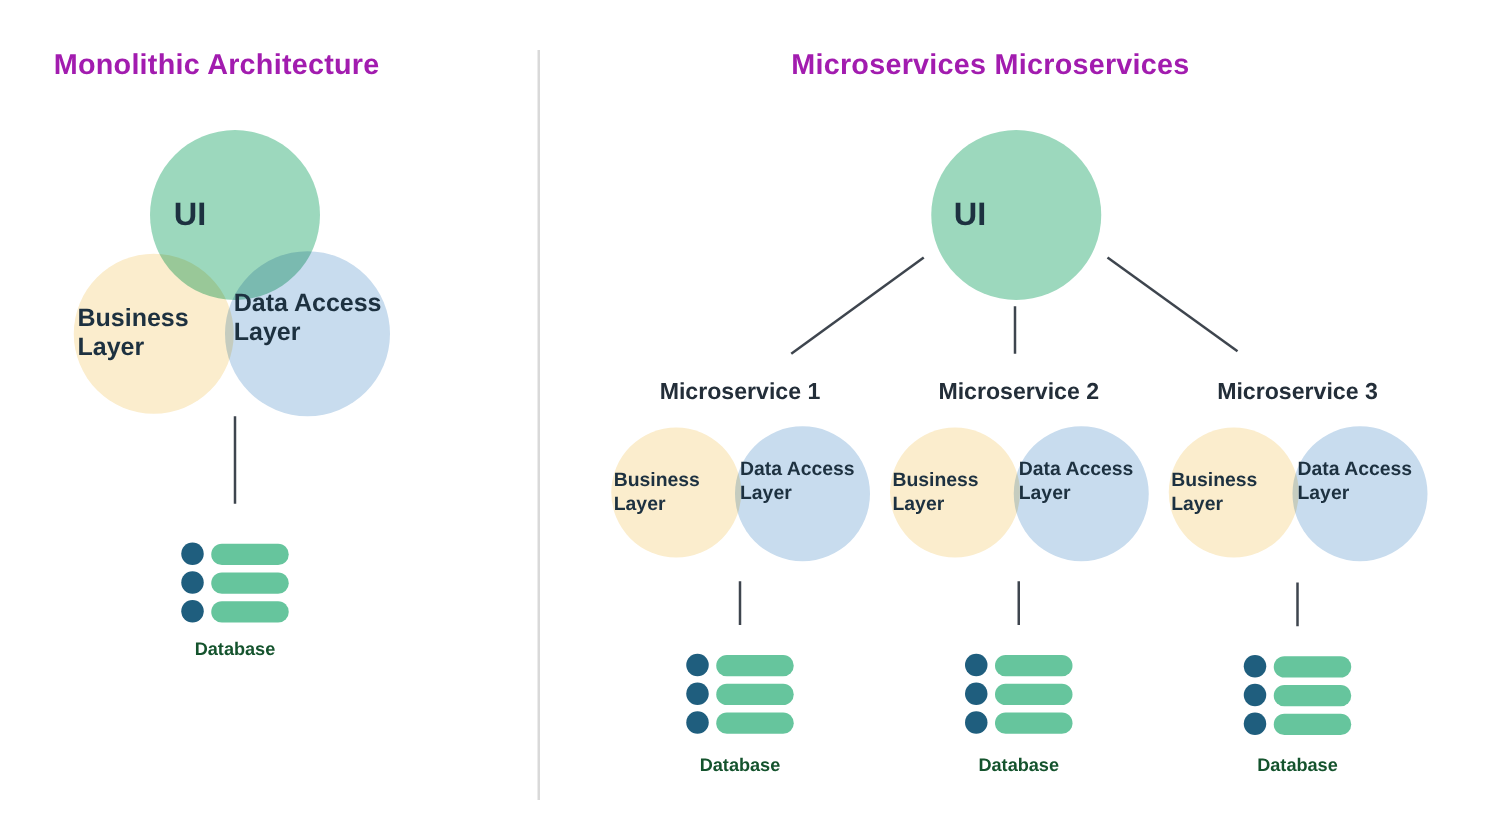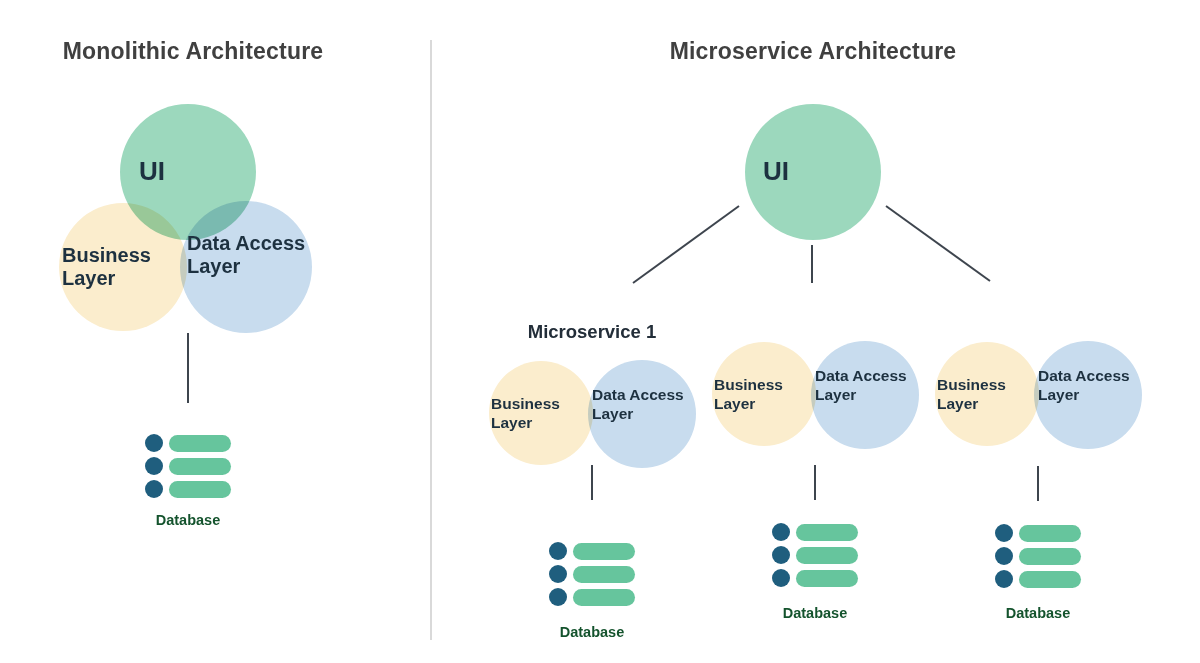--- a/index.html
+++ b/index.html
@@ -1,22 +1,22 @@
 <!DOCTYPE html>
 <html><head>
 <meta charset="utf-8">
 <style>
   html,body{margin:0;padding:0;background:#ffffff;}
   #canvas{
     position:relative;width:1200px;height:663px;background:#ffffff;overflow:hidden;
     font-family:"Liberation Sans","DejaVu Sans",sans-serif;
   }
   .title{
-    position:absolute;top:38px;font-size:23px;font-weight:700;color:#404040;
-    text-align:center;letter-spacing:.2px;
+    position:absolute;top:38px;font-size:23px;font-weight:700;color:#a21caf;
+    text-align:left;letter-spacing:.2px;
   }
   .circle{position:absolute;border-radius:50%;mix-blend-mode:multiply;}
   .c-green{background:#9cd8bd;}
   .c-yellow{background:#fbedcd;}
   .c-blue{background:#c8dcee;}
   .circle-label{
     position:absolute;color:#1d3140;z-index:5;
   }
   .ui-label{font-size:26px;font-weight:700;width:100px;}
   .venn-label{font-size:20px;font-weight:600;line-height:23px;width:120px;}
@@ -75,26 +75,26 @@
       </div>
       <div class="db-row">
         <span class="db-dot"></span>
         <span class="db-bar"></span>
       </div>
     </div>
     <div class="db-label" style="left:128px;top:512px;width:120px;">Database</div>
   </div>
 
   <div>
-    <div class="title" style="left:633px;width:360px;">Microservice Architecture</div>
+    <div class="title" style="left:633px;width:360px;">Microservices Microservices</div>
 
     <div class="circle c-green" style="left:745px;top:104px;width:136px;height:136px;"></div>
     <div class="circle-label ui-label" style="left:763px;top:156px;">UI</div>
 
-    <div class="ms-group" style="left:477px;margin-top:19px;">
+    <div class="ms-group" style="left:477px;">
       <div class="ms-title">Microservice 1</div>
       <div class="circle c-yellow" style="left:12px;top:47px;width:104px;height:104px;"></div>
       <div class="circle c-blue" style="left:111px;top:46px;width:108px;height:108px;"></div>
       <div class="circle-label ms-inner-label" style="left:14px;top:80px;">Business Layer</div>
       <div class="circle-label ms-inner-label" style="left:115px;top:71px;">Data Access Layer</div>
       <div class="db-icon" style="left:72px;top:228px;">
         <div class="db-row">
           <span class="db-dot"></span>
           <span class="db-bar"></span>
         </div>
@@ -104,20 +104,21 @@
         </div>
         <div class="db-row">
           <span class="db-dot"></span>
           <span class="db-bar"></span>
         </div>
       </div>
       <div class="db-label" style="left:55px;top:310px;width:120px;">Database</div>
     </div>
 
     <div class="ms-group" style="left:700px;">
+      <div class="ms-title">Microservice 2</div>
       <div class="circle c-yellow" style="left:12px;top:47px;width:104px;height:104px;"></div>
       <div class="circle c-blue" style="left:111px;top:46px;width:108px;height:108px;"></div>
       <div class="circle-label ms-inner-label" style="left:14px;top:80px;">Business Layer</div>
       <div class="circle-label ms-inner-label" style="left:115px;top:71px;">Data Access Layer</div>
       <div class="db-icon" style="left:72px;top:228px;">
         <div class="db-row">
           <span class="db-dot"></span>
           <span class="db-bar"></span>
         </div>
         <div class="db-row">
@@ -126,20 +127,21 @@
         </div>
         <div class="db-row">
           <span class="db-dot"></span>
           <span class="db-bar"></span>
         </div>
       </div>
       <div class="db-label" style="left:55px;top:310px;width:120px;">Database</div>
     </div>
 
     <div class="ms-group" style="left:923px;">
+      <div class="ms-title">Microservice 3</div>
       <div class="circle c-yellow" style="left:12px;top:47px;width:104px;height:104px;"></div>
       <div class="circle c-blue" style="left:111px;top:46px;width:108px;height:108px;"></div>
       <div class="circle-label ms-inner-label" style="left:14px;top:80px;">Business Layer</div>
       <div class="circle-label ms-inner-label" style="left:115px;top:71px;">Data Access Layer</div>
       <div class="db-icon" style="left:72px;top:229px;">
         <div class="db-row">
           <span class="db-dot"></span>
           <span class="db-bar"></span>
         </div>
         <div class="db-row">

